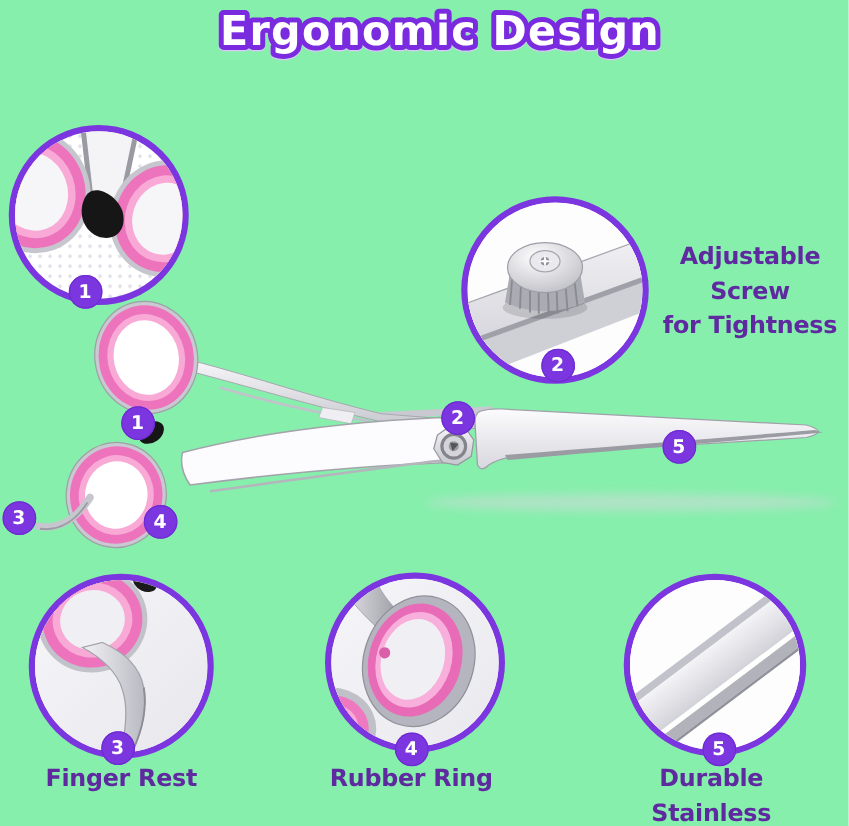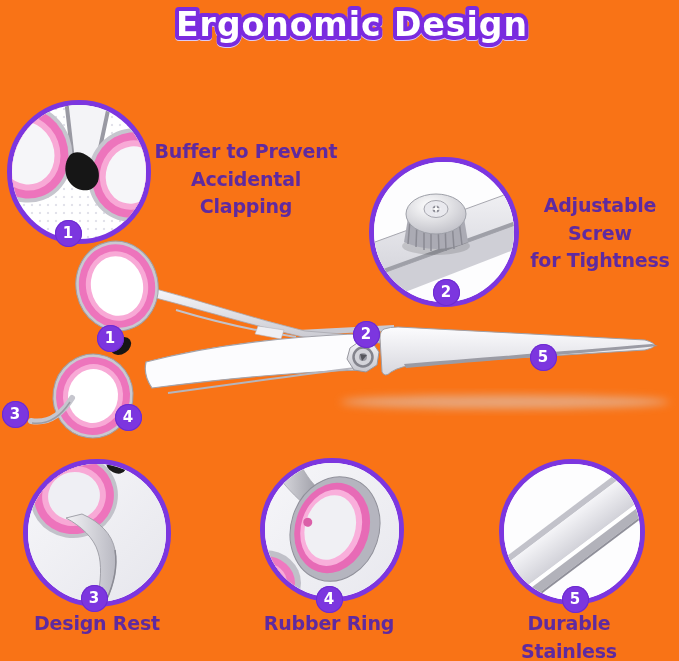--- a/index.html
+++ b/index.html
@@ -1,16 +1,16 @@
 <!DOCTYPE html>
 <html><head>
 <meta charset="utf-8">
 <style>
   html,body{margin:0;padding:0;background:#fff;}
-  .stage{position:relative;width:679px;height:661px;background:#f97316;overflow:hidden;
+  .stage{position:relative;width:679px;height:661px;background:#86efac;overflow:hidden;
          font-family:"DejaVu Sans","Liberation Sans",sans-serif;}
   
   .title-svg{position:absolute;left:0;top:0;width:679px;height:56px;
              filter:drop-shadow(0 1.5px 0 #dcc9f6);}
   .title-svg text{font-family:"DejaVu Sans",sans-serif;font-weight:bold;font-size:33px;
                   letter-spacing:1px;fill:#ffffff;stroke:#7a2bdf;stroke-width:8;
                   paint-order:stroke;stroke-linejoin:round;}
   
   .scissors-svg{position:absolute;left:0;top:0;width:679px;height:661px;z-index:1;}
   
@@ -128,24 +128,20 @@
       <g transform="rotate(18 120 70)">
         <ellipse cx="120" cy="70" rx="44" ry="47" fill="#c6c6ce"></ellipse>
         <ellipse cx="120" cy="70" rx="40" ry="43" fill="#ed74bc"></ellipse>
         <ellipse cx="120" cy="70" rx="32" ry="35" fill="#f8a9d6"></ellipse>
         <ellipse cx="120" cy="70" rx="26" ry="29" fill="#f6f6f9"></ellipse>
       </g>
       <path d="M 58,50 C 50,60 52,78 66,84 C 80,89 90,79 86,64 C 82,52 66,42 58,50 Z" fill="#161616"></path>
     </svg>
   </div>
   <div class="badge" style="left:54.5px;top:219.5px;">1</div>
-  <div class="feature-label" style="left:148px;top:138px;width:196px;">
-    <div>Buffer to Prevent</div>
-    <div>Accidental Clapping</div>
-  </div>
 
   <div class="callout-ring" style="left:369px;top:157px;width:150px;height:150px;">
     <svg width="140" height="140" viewBox="0 0 140 140">
       <defs>
         <linearGradient id="c2f" x1="0" y1="0" x2="0" y2="1">
           <stop offset="0" stop-color="#f2f2f5"></stop>
             <stop offset="1" stop-color="#d4d4db"></stop>
         </linearGradient>
         <radialGradient id="c2d" cx="0.4" cy="0.3" r="0.9">
           <stop offset="0" stop-color="#ffffff"></stop>
@@ -202,21 +198,21 @@
         <ellipse cx="46" cy="32" rx="26" ry="24" fill="#efeff4"></ellipse>
       </g>
       <ellipse cx="88" cy="2" rx="10" ry="7" transform="rotate(25 88 2)" fill="#1a1a1a"></ellipse>
       <path d="M 54,50 C 72,58 84,70 87,86 C 90,104 85,122 78,137 C 76,142 69,142 69,136
                C 73,118 74,100 70,88 C 66,74 53,62 38,54 Z" fill="url(#c3m)" stroke="#a2a2aa" stroke-width="1"></path>
       <path d="M 87,86 C 90,104 85,122 78,137" fill="none" stroke="#8c8c95" stroke-width="1.5"></path>
     </svg>
   </div>
   <div class="badge" style="left:80.5px;top:584.5px;">3</div>
   <div class="feature-label" style="left:22px;top:610px;width:150px;">
-    <div>Design Rest</div>
+    <div>Finger Rest</div>
   </div>
 
   <div class="callout-ring" style="left:260px;top:458px;width:144px;height:144px;">
     <svg width="134" height="134" viewBox="0 0 134 134">
       <defs>
         <linearGradient id="c4b" x1="0" y1="0" x2="1" y2="1">
           <stop offset="0" stop-color="#f6f6f9"></stop>
             <stop offset="1" stop-color="#e8e8ee"></stop>
         </linearGradient>
         <linearGradient id="c4m" x1="0" y1="0" x2="1" y2="0">

